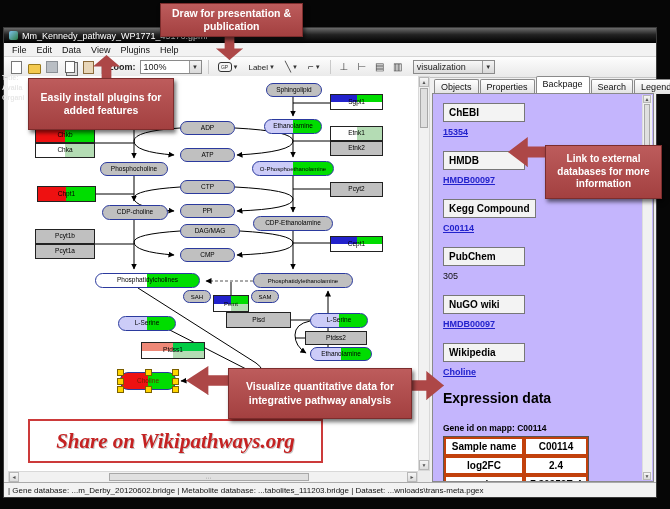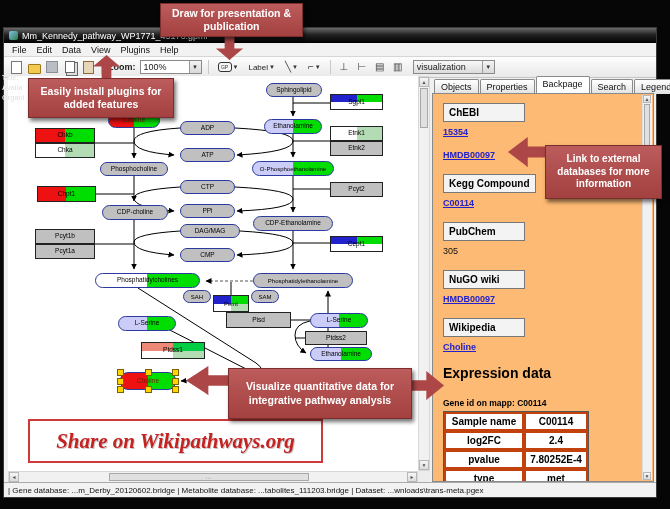--- a/index.html
+++ b/index.html
@@ -53,21 +53,21 @@
   .sb-btn{position:absolute;background:linear-gradient(#f6f6f6,#dcdcdc);border:1px solid #b8b8b8;color:#555;
           display:flex;align-items:center;justify-content:center;font-size:5px;box-sizing:border-box;}
   .sb-thumb{position:absolute;background:#e0e0e0;border:1px solid #a8a8a8;box-sizing:border-box;
           display:flex;align-items:center;justify-content:center;font-size:6px;color:#888;letter-spacing:1px;}
   
   .right-panel{position:absolute;left:426px;top:48px;right:2px;bottom:15px;}
   .tabs{display:flex;align-items:flex-end;height:17px;padding-left:4px;}
   .tab{padding:2px 6px 2px;border:1px solid #8a8a8a;border-bottom:none;background:linear-gradient(#fff,#e2e2e2);
        font-size:9px;border-radius:2px 2px 0 0;margin-right:1px;position:relative;top:1px;color:#111;}
   .tab.active{background:#fff;padding-bottom:4px;top:0;z-index:2;}
-  .panel-body{position:absolute;left:2px;right:0;top:17px;bottom:0;background:#fdba74;border:1px solid #8a8a8a;
+  .panel-body{position:absolute;left:2px;right:0;top:17px;bottom:0;background:#c4b5fd;border:1px solid #8a8a8a;
        overflow:hidden;padding:8px 14px 4px 10px;box-sizing:border-box;}
   .bp-section{margin-bottom:13px;}
   .bp-header{display:inline-block;min-width:70px;padding:3px 5px;border:1px solid #777;background:#f3f3f3;
        font-weight:bold;font-size:10px;color:#000;}
   .bp-val-row{margin-top:5px;font-size:9px;}
   .bp-link{color:#2222cc;font-weight:bold;text-decoration:underline;}
   .bp-value{color:#111;}
   .exp-heading{font-weight:bold;font-size:14px;margin-top:4px;color:#000;}
   .mapp-label{font-weight:bold;font-size:8.5px;margin-top:17px;color:#000;}
   .exp-table{border-collapse:separate;border-spacing:0;border:1px solid #555;margin-top:3px;background:#fff;}
@@ -351,21 +351,21 @@
     <div class="tabs" id="tabs">
         <div class="tab">Objects</div>
         <div class="tab">Properties</div>
         <div class="tab active">Backpage</div>
         <div class="tab">Search</div>
         <div class="tab">Legend</div>
       </div>
     <div class="panel-body">
       <div id="bp-sections">
           <div class="bp-section"><div class="bp-header">ChEBI</div><div class="bp-val-row"><span class="bp-link">15354</span></div></div>
-          <div class="bp-section"><div class="bp-val-row"><span class="bp-link">HMDB00097</span></div></div>
+          <div class="bp-section"><div class="bp-header">HMDB</div><div class="bp-val-row"><span class="bp-link">HMDB00097</span></div></div>
           <div class="bp-section"><div class="bp-header">Kegg Compound</div><div class="bp-val-row"><span class="bp-link">C00114</span></div></div>
           <div class="bp-section"><div class="bp-header">PubChem</div><div class="bp-val-row"><span class="bp-value">305</span></div></div>
           <div class="bp-section"><div class="bp-header">NuGO wiki</div><div class="bp-val-row"><span class="bp-link">HMDB00097</span></div></div>
           <div class="bp-section"><div class="bp-header">Wikipedia</div><div class="bp-val-row"><span class="bp-link">Choline</span></div></div>
         </div>
       <div class="exp-heading">Expression data</div>
       <div class="mapp-label">Gene id on mapp: C00114</div>
       <table class="exp-table">
           <tbody id="exp-rows">
             <tr>
@@ -401,21 +401,21 @@
 
 <div class="share">
   <span>Share on Wikipathways.org</span>
 </div>
 
 <div class="callout" style="left:160px;top:3px;width:143px;height:34px;">
   <span>Draw for presentation &amp; publication</span>
 </div>
 <div class="c-arrow arr-down" style="left:216px;top:36px;width:27px;height:24px;"></div>
 
-<div class="callout" style="left:28px;top:78px;width:146px;height:40px;">
+<div class="callout" style="left:28px;top:78px;width:146px;height:52px;">
   <span>Easily install plugins for added features</span>
 </div>
 <div class="c-arrow arr-up" style="left:93px;top:55px;width:27px;height:24px;"></div>
 
 <div class="callout" style="left:545px;top:127px;width:117px;height:54px;font-size:10px;margin-top:18px;">
   <span>Link to external databases for more information</span>
 </div>
 <div class="c-arrow arr-left" style="left:508px;top:137px;width:38px;height:30px;"></div>
 
 <div class="callout" style="left:228px;top:368px;width:184px;height:51px;">

